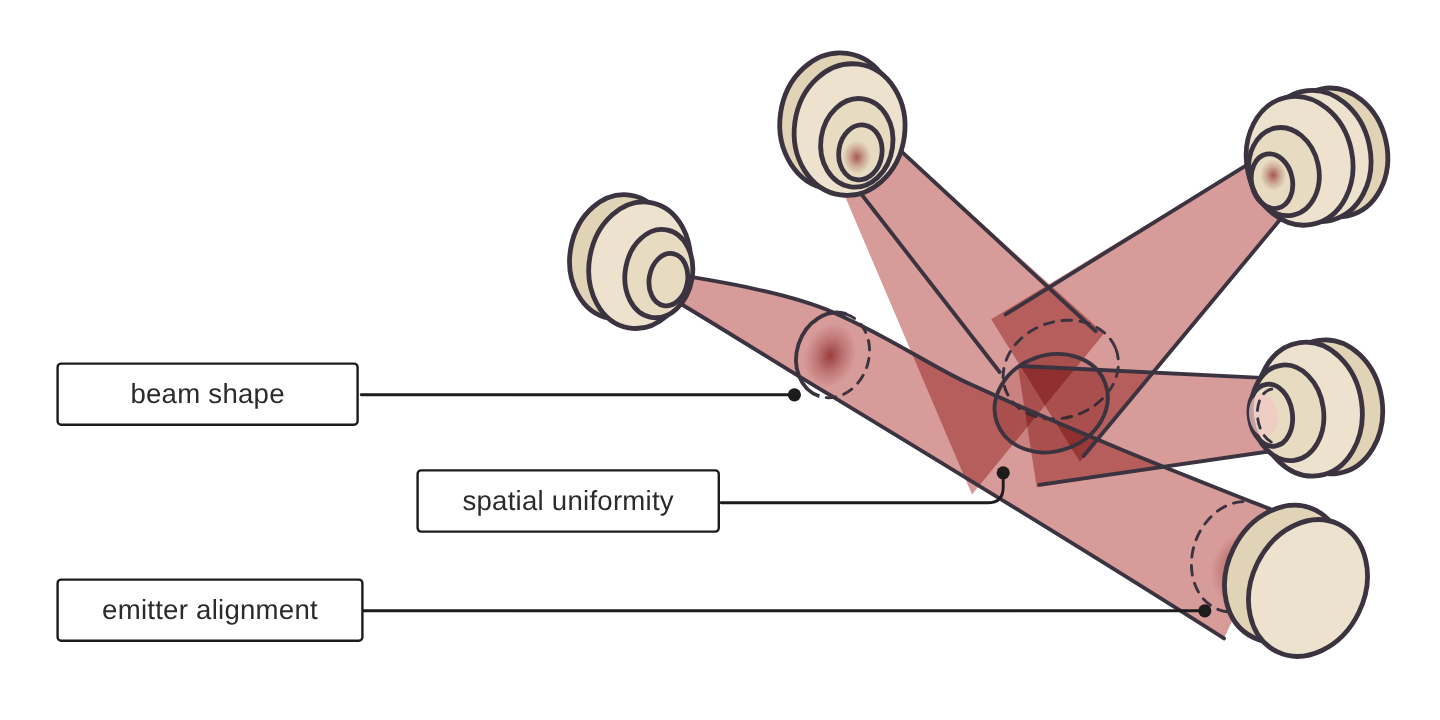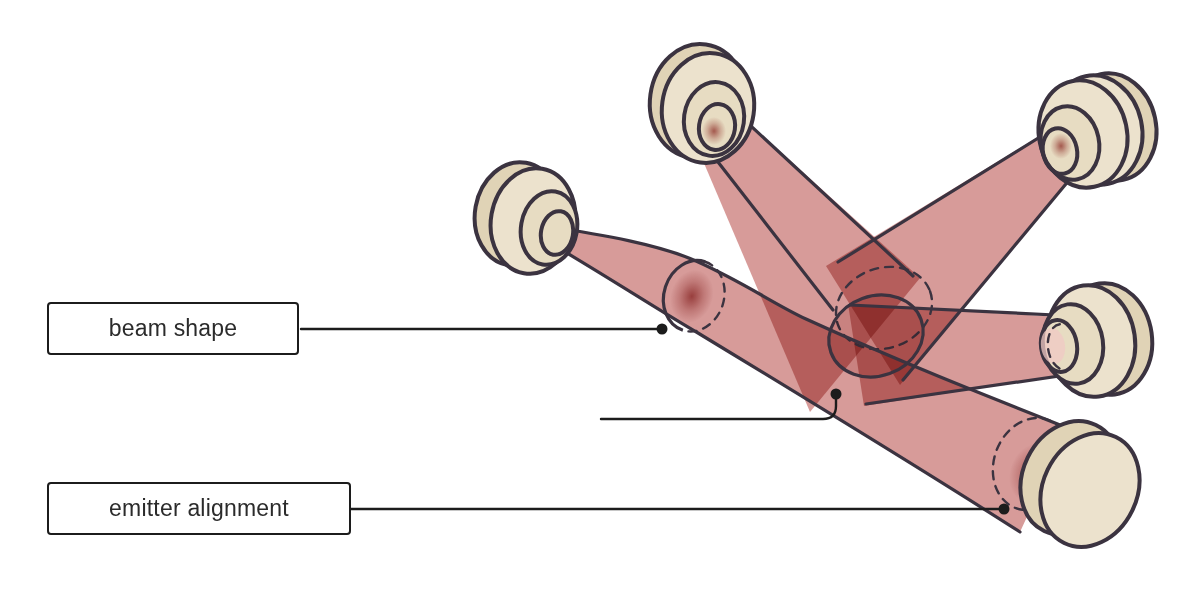--- a/index.html
+++ b/index.html
@@ -27,21 +27,21 @@
   .callout-line{fill:none;stroke:var(--c-callout-line);stroke-width:2.4;stroke-linecap:round;}
   .callout-dot{fill:var(--c-callout-line);}
   
   .callout-box{
     position:absolute;background:#fff;border:2.5px solid var(--c-label-border);
     border-radius:4px;display:flex;align-items:center;justify-content:center;
     font-size:23px;letter-spacing:.2px;color:var(--c-label-text);box-sizing:border-box;
   }
   #box-beam-shape       {left:47px;  top:302px; width:252px; height:53px;}
   #box-spatial-uniform  {left:347px; top:391px; width:253px; height:53px;}
-  #box-emitter-align    {left:47px;  top:482px; width:304px; height:53px;}
+  #box-emitter-align    {left:47px;  top:482px; width:256px; height:53px;}
 </style>
 </head>
 <body>
 
 <div id="stage">
   <svg id="art" width="1200" height="600" viewBox="0 0 1200 600">
     <defs>
       <radialGradient id="hotspot">
         <stop offset="0%" class="stop-a"></stop>
         <stop offset="55%" class="stop-b"></stop>
@@ -143,16 +143,19 @@
       <circle class="callout-dot" cx="836" cy="394" r="5.5"></circle>
 
       <path class="callout-line" d="M301,509 L999,509"></path>
       <circle class="callout-dot" cx="1004" cy="509" r="5.5"></circle>
     </g>
   </svg>
 
   <div class="callout-box" id="box-beam-shape">
     <span>beam shape</span>
   </div>
+  <div class="callout-box" id="box-spatial-uniform">
+    <span>spatial uniformity</span>
+  </div>
   <div class="callout-box" id="box-emitter-align">
     <span>emitter alignment</span>
   </div>
 </div>
 
 </body></html>

